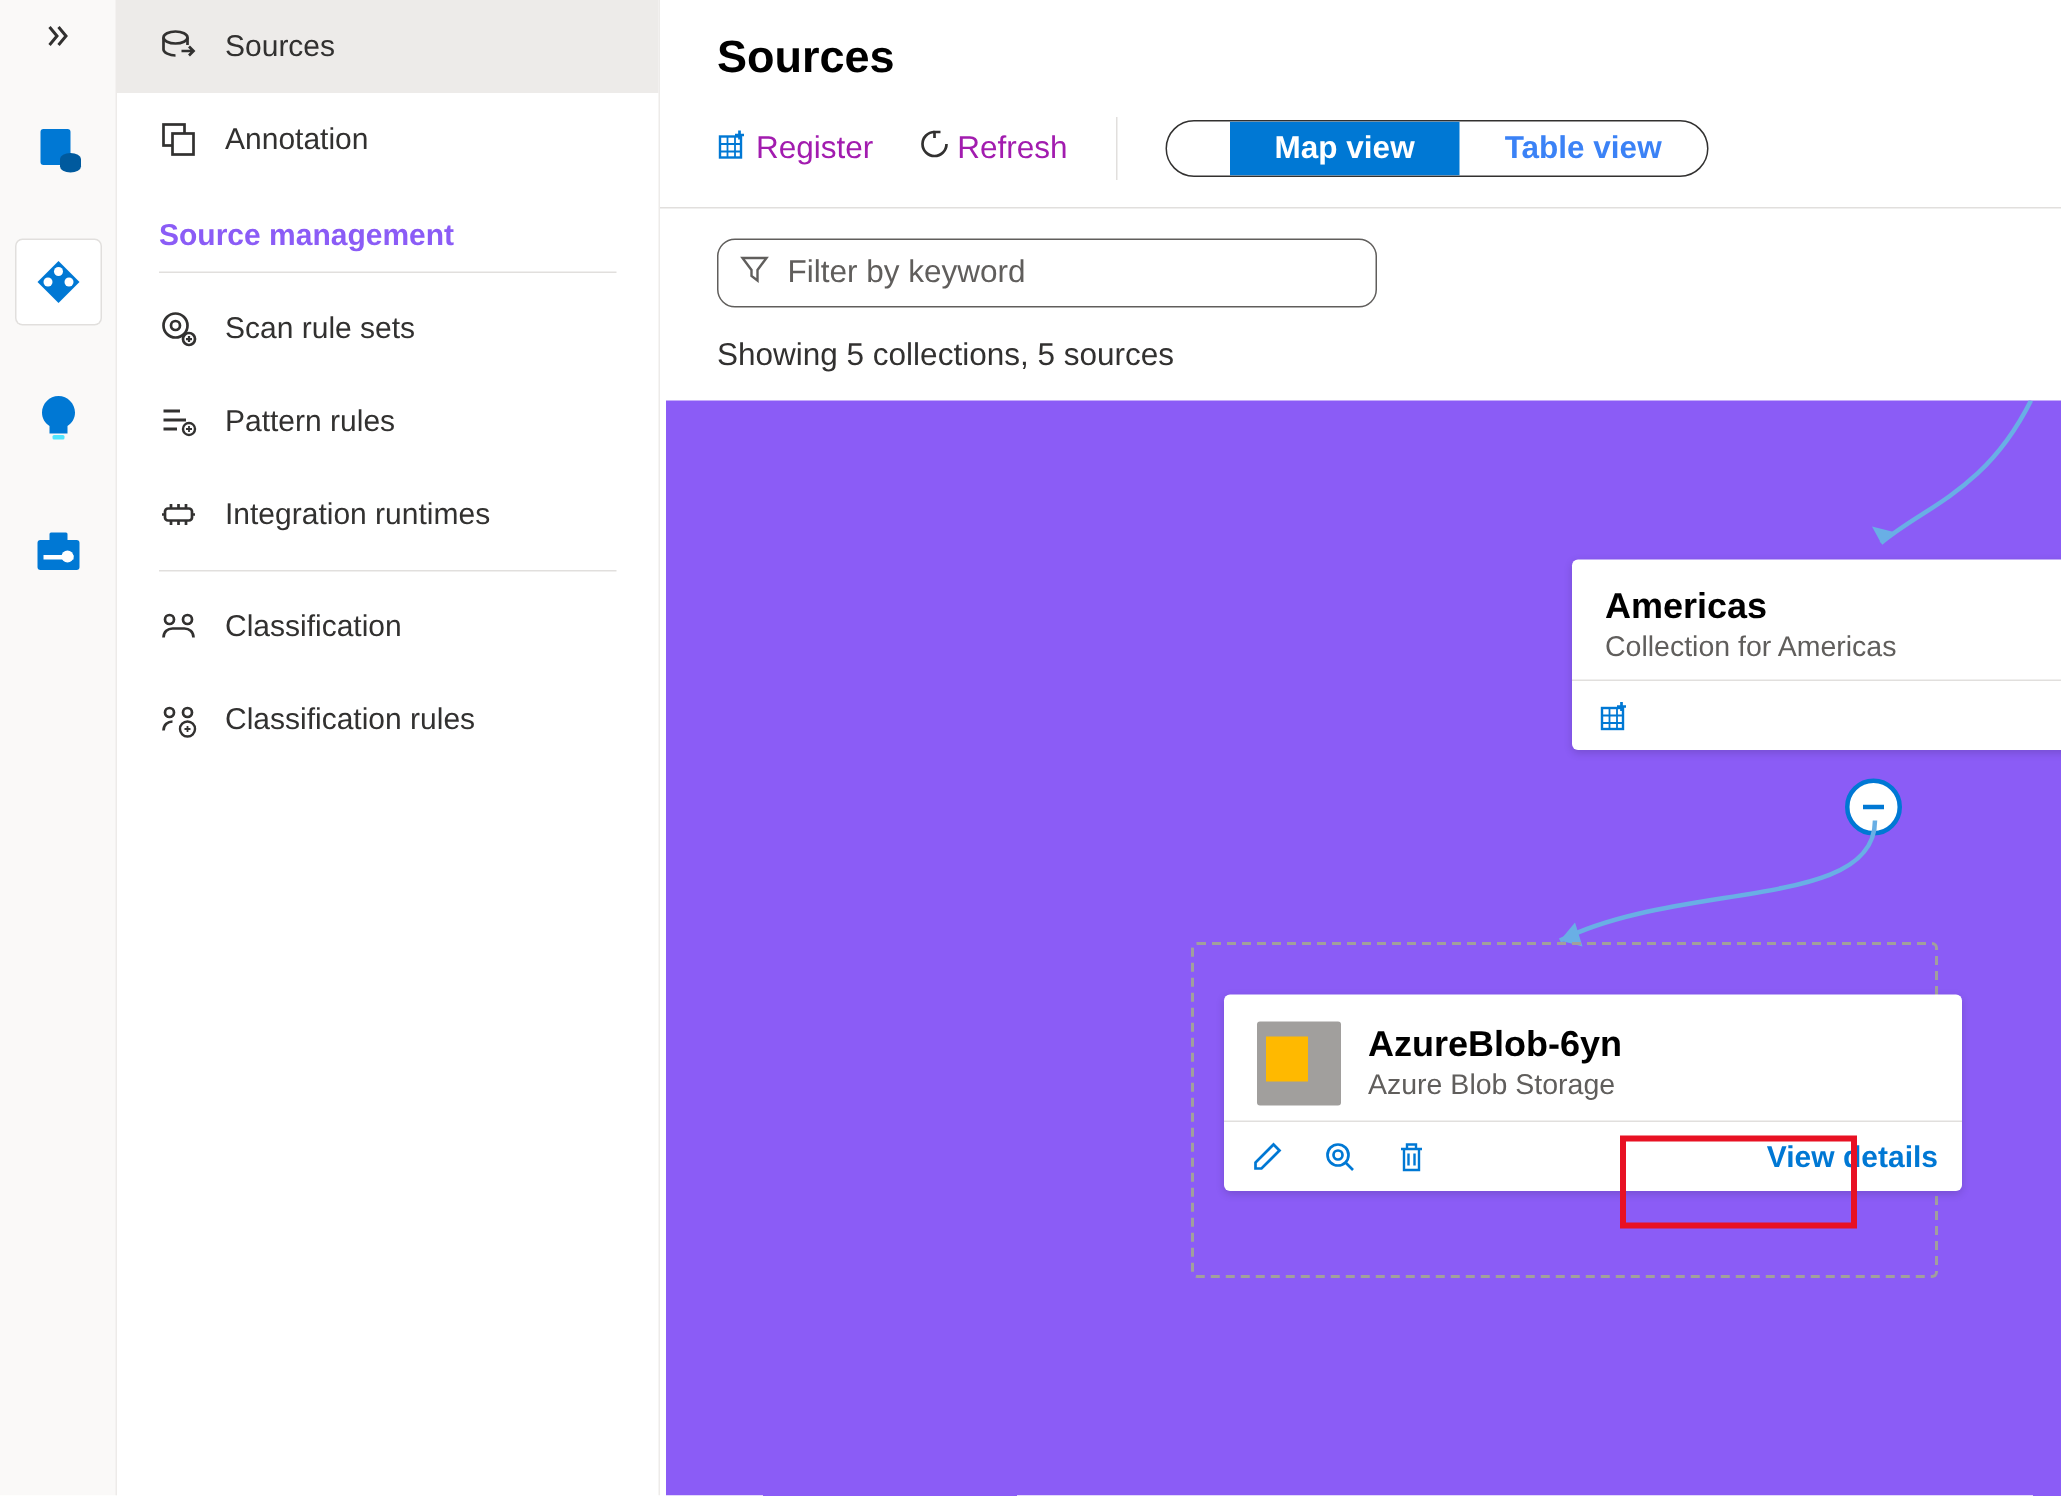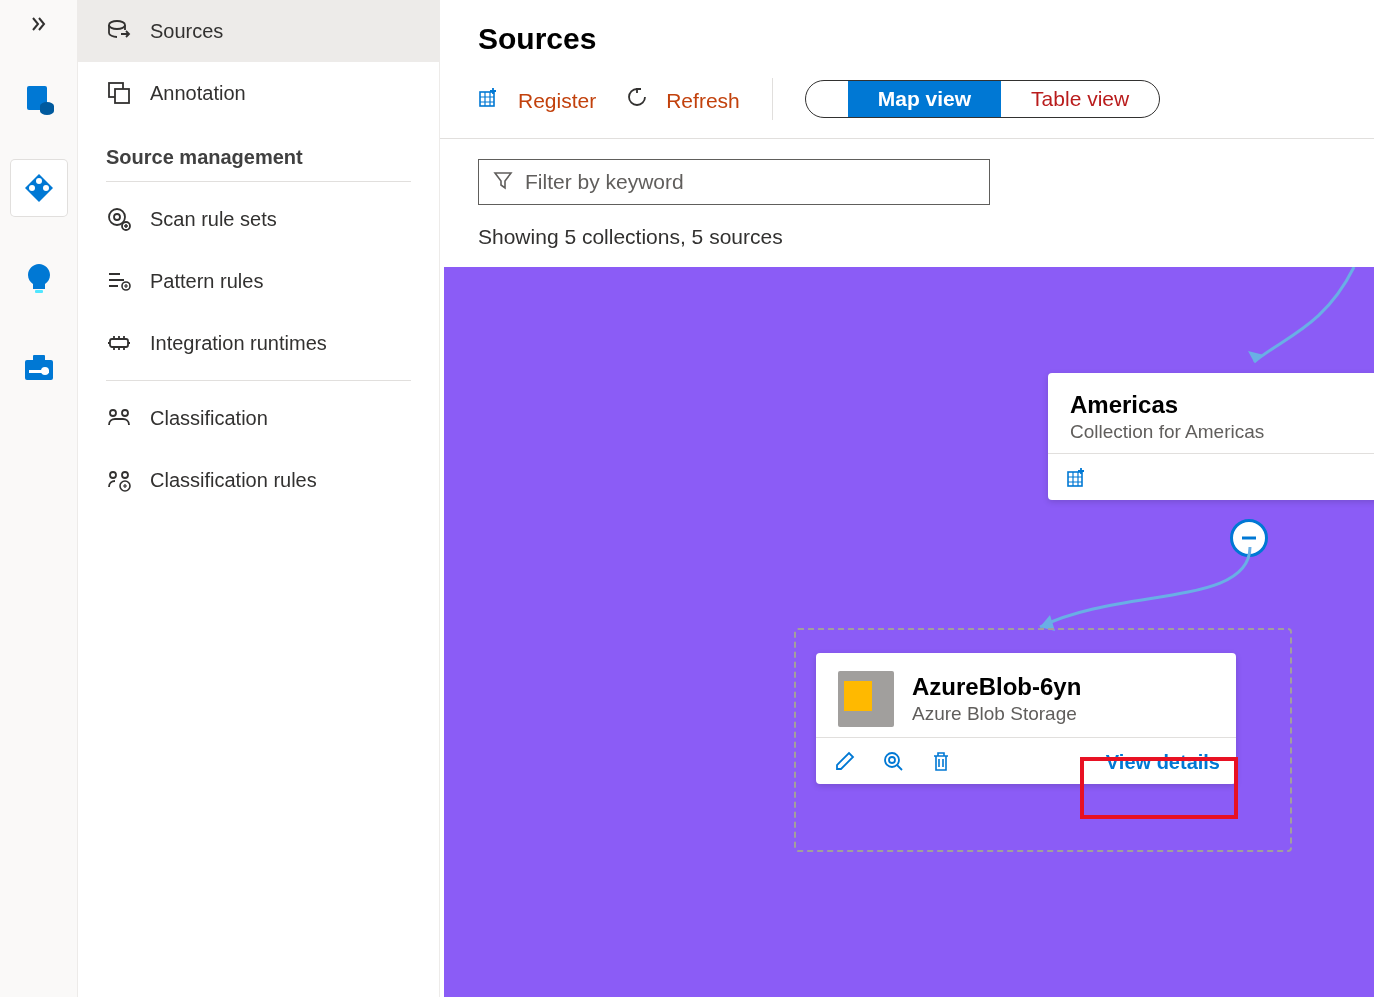--- a/index.html
+++ b/index.html
@@ -5,34 +5,34 @@
 * { box-sizing: border-box; margin: 0; padding: 0; }
 body { font-family: 'Segoe UI', Tahoma, sans-serif; background: #fff; color: #323130; width: 1374px; height: 997px; overflow: hidden; display: flex; }
 .iconbar { width: 78px; background: #faf9f8; display: flex; flex-direction: column; align-items: center; padding-top: 12px; gap: 34px; border-right: 1px solid #edebe9; }
 .iconbar .collapse { width: 24px; height: 24px; display:flex; align-items:center; justify-content:center; color:#323130; cursor:pointer; }
 .iconbar .navicon { width: 56px; height: 56px; display:flex; align-items:center; justify-content:center; border-radius:4px; cursor:pointer; }
 .iconbar .navicon.active { background:#fff; box-shadow:0 0 0 1px #e1dfdd; }
 .sidebar { width: 362px; background:#fff; border-right:1px solid #edebe9; padding-top:0; }
 .sidebar .item { display:flex; align-items:center; gap:18px; padding:18px 28px; font-size:20px; color:#323130; cursor:pointer; }
 .sidebar .item.selected { background:#edebe9; }
 .sidebar .item .icon { width:26px; height:26px; display:flex; align-items:center; justify-content:center; }
-.sidebar .section { font-size:20px; font-weight:600; color:#404040; padding:22px 28px 6px 28px; }
+.sidebar .section { font-size:20px; font-weight:600; color:#8b5cf6; padding:22px 28px 6px 28px; }
 .sidebar hr { border:none; border-top:1px solid #e1dfdd; margin:6px 28px; }
 .main { flex:1; display:flex; flex-direction:column; background:#fff; }
 .main-header { padding:22px 38px 14px 38px; }
 .main-title { font-size:30px; font-weight:700; color:#000; }
 .toolbar { display:flex; align-items:center; gap:30px; padding:8px 38px 18px 38px; border-bottom:1px solid #e1dfdd; }
-.tool-link { display:flex; align-items:flex-end; gap:18px; font-size:21px; color:#c2410c; cursor:pointer; }
+.tool-link { display:flex; align-items:center; gap:4px; font-size:21px; color:#a21caf; cursor:pointer; }
 .divider { width:1px; height:42px; background:#e1dfdd; margin:0 2px; }
 .view-toggle { display:flex; border:1px solid #323130; border-radius:22px; overflow:hidden; height:38px; }
 .view-toggle .seg { padding:0 30px; display:flex; align-items:center; font-size:21px; cursor:pointer; }
 .view-toggle .seg.active { background:#0078d4; color:#fff; font-weight:600;margin-left:42px; }
-.view-toggle .seg.inactive { color:#b91c1c; font-weight:400; }
+.view-toggle .seg.inactive { color:#3b82f6; font-weight:700; }
 .filter-row { padding:20px 38px 8px 38px; }
-.filter-input { width:512px; height:46px; border:1px solid #605e5c; border-radius:0; display:flex; align-items:center; padding:0 14px; gap:12px; color:#605e5c; font-size:21px; }
+.filter-input { width:440px; height:46px; border:1px solid #605e5c; border-radius:12px; display:flex; align-items:center; padding:0 14px; gap:12px; color:#605e5c; font-size:21px; }
 .showing { padding:12px 38px 18px 38px; font-size:21px; color:#323130; }
 .canvas { flex:1; margin:0 0 0 4px; background:#8b5cf6; position:relative; overflow:hidden; }
 .card { position:absolute; background:#fff; border-radius:4px; box-shadow:0 2px 6px rgba(0,0,0,0.15); }
 .card .card-body { padding:18px 22px 10px 22px; }
 .card .card-title { font-size:24px; font-weight:700; color:#000; }
 .card .card-sub { font-size:19px; color:#605e5c; margin-top:2px; }
 .card .card-footer { border-top:1px solid #e1dfdd; padding:10px 16px; display:flex; align-items:flex-end; gap:22px; }
 .card .card-footer .spacer { flex:1; }
 .linkblue { color:#0078d4; font-size:20px; font-weight:600; cursor:pointer; }
 .redbox { position:absolute; border:4px solid #e81123; pointer-events:none; }
@@ -233,21 +233,21 @@
         </svg>
     </div>
 
     <svg class="svg-edge" style="left:556px; top:280px;" width="260" height="100">
       <path d="M250 0 C 250 60, 120 40, 40 80" fill="none" stroke="#69afe5" stroke-width="3"></path>
       <path d="M40 80 L50 68 L55 84 Z" fill="#69afe5"></path>
     </svg>
 
     <div class="dashed-group" style="left:350px; top:361px; width:498px; height:224px;"></div>
 
-    <div class="card" style="left:372px; top:386px; width:420px;">
+    <div class="card" style="left:372px; top:396px; width:492px;">
       <div class="card-body">
         <div class="source-item">
           <div class="blob-icon"></div>
           <div>
             <div class="card-title">AzureBlob-6yn</div>
             <div class="card-sub">Azure Blob Storage</div>
           </div>
         </div>
       </div>
       <div class="card-footer">

